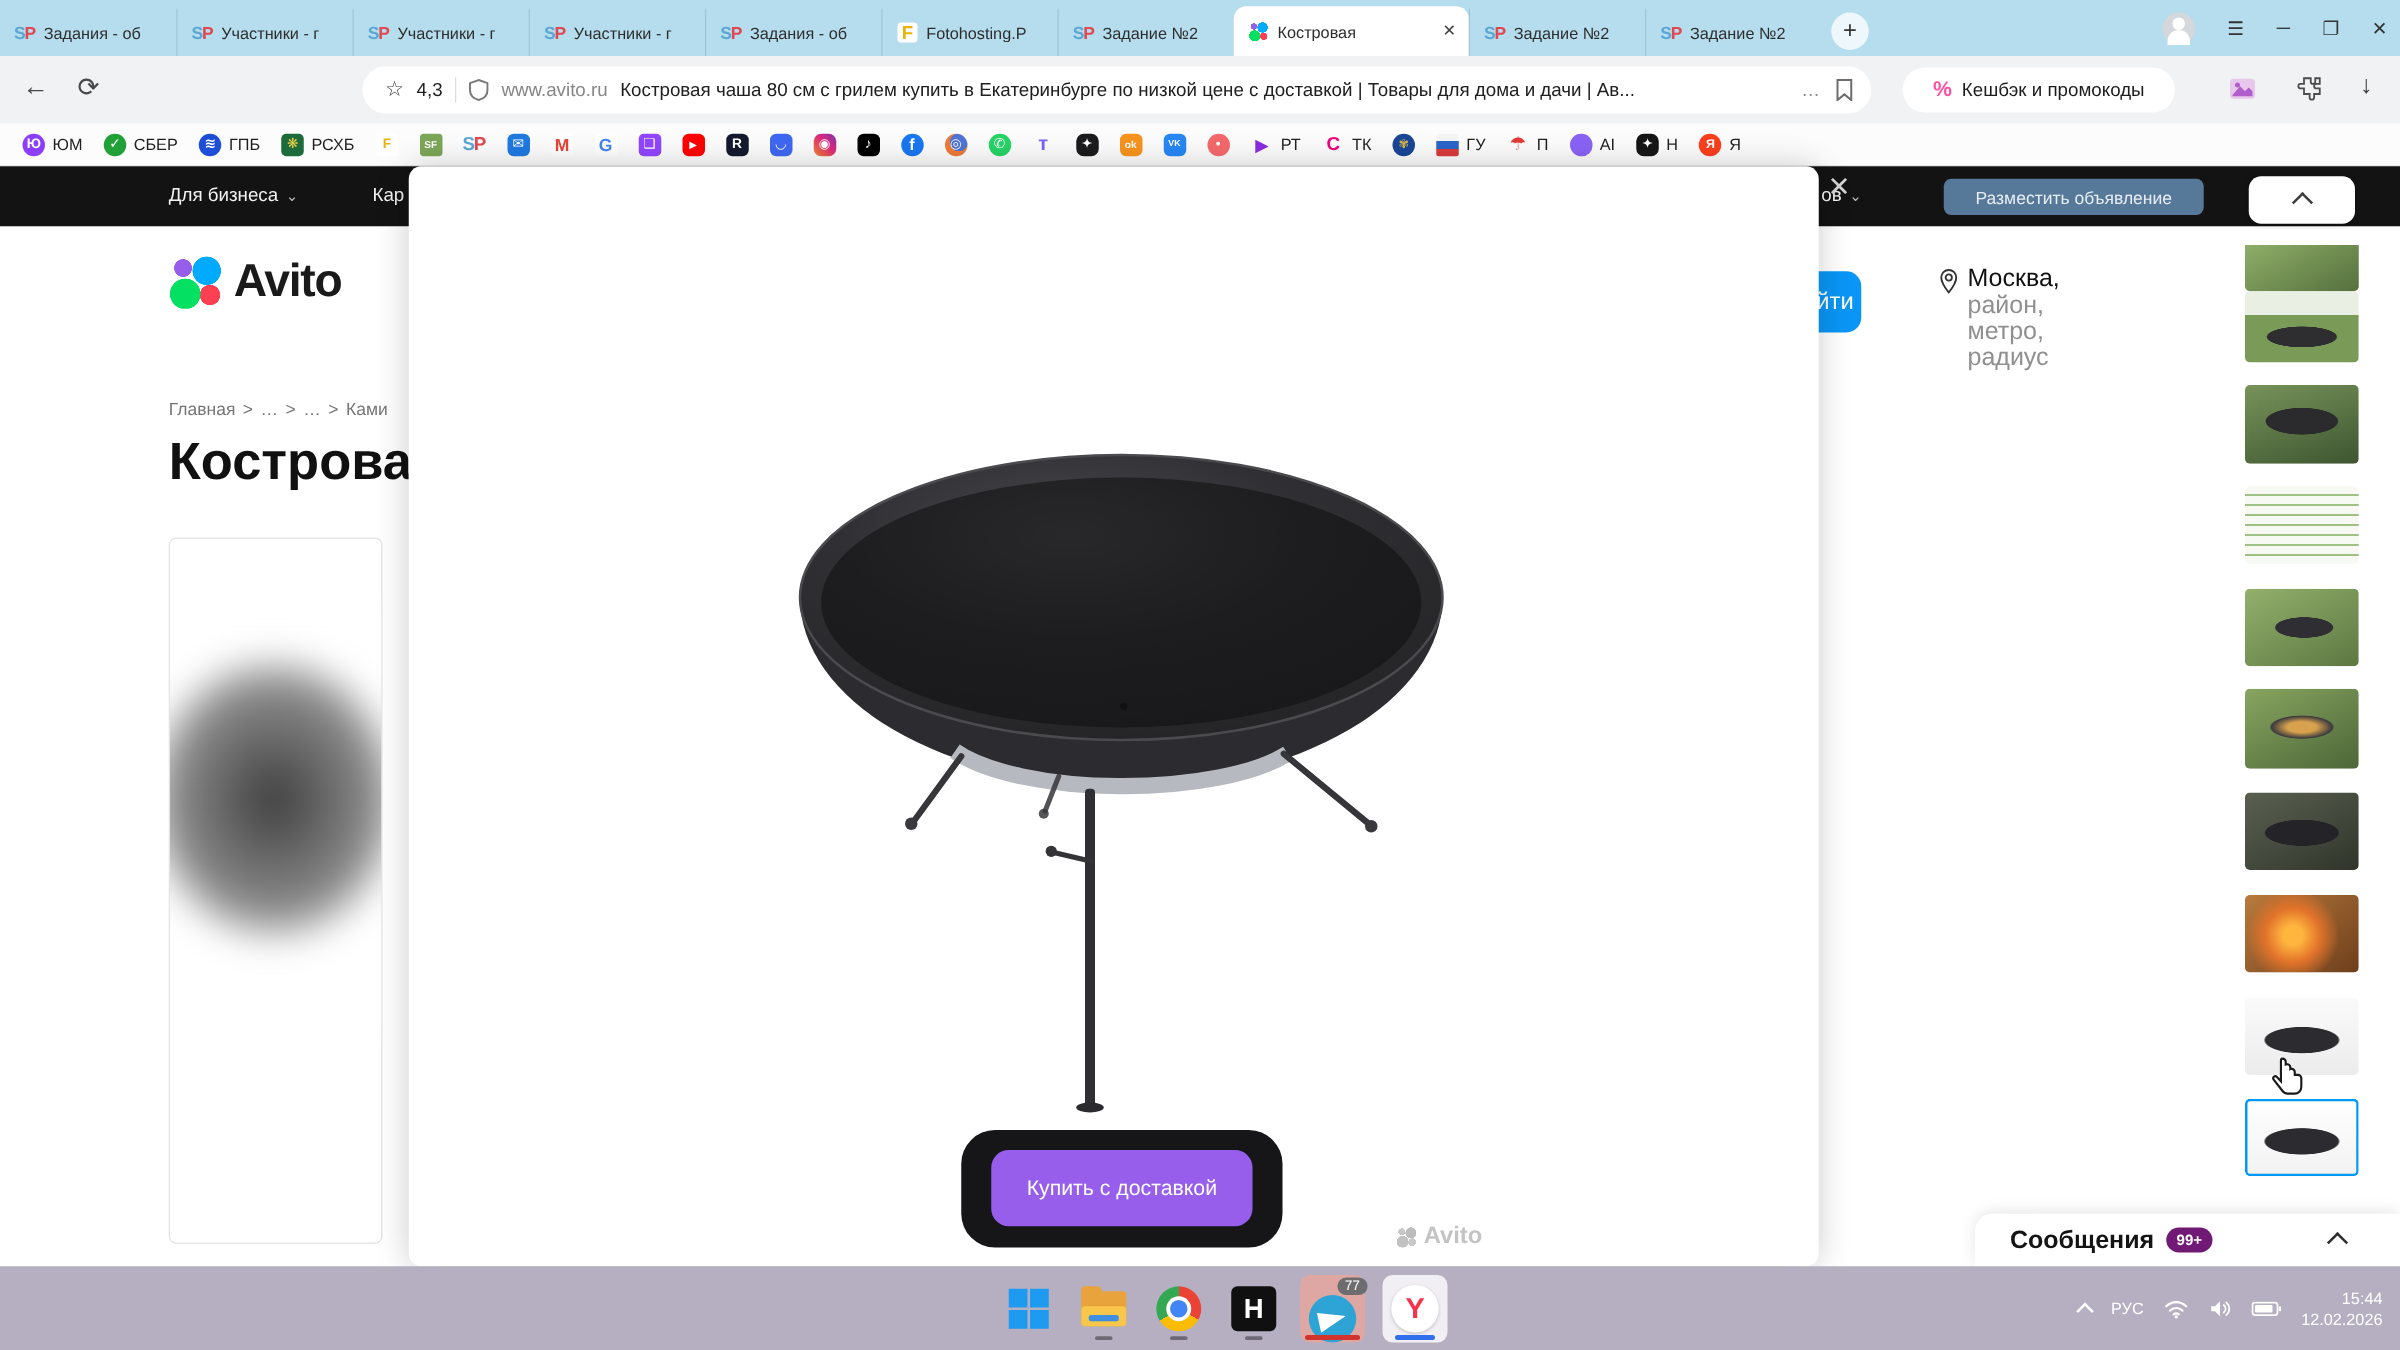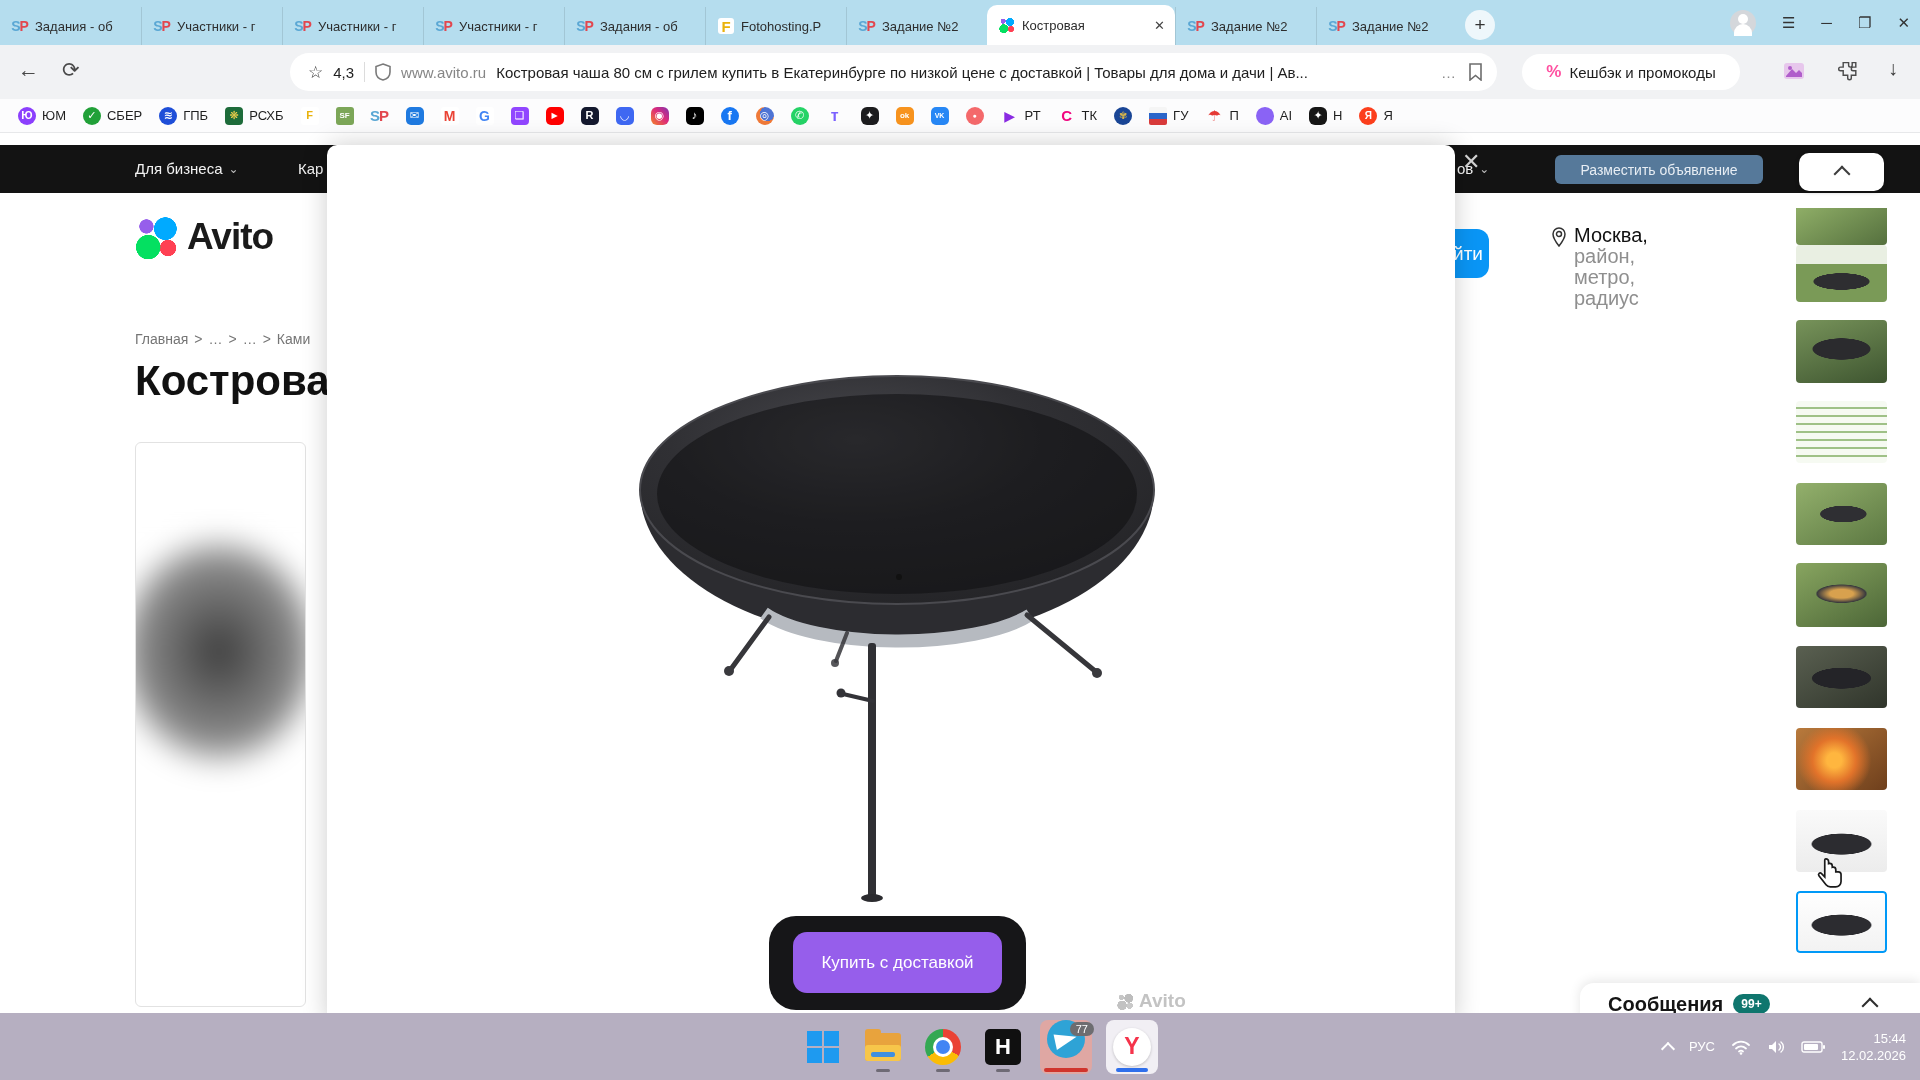--- a/index.html
+++ b/index.html
@@ -50,21 +50,21 @@
   .dl{font-size:20px;color:#3c3c3c;top:12px;}
   
   .bmbar{position:absolute;left:0;top:99px;width:1920px;height:34px;background:#fcfcfd;border-bottom:1px solid #e7e8ea;
     display:flex;align-items:center;gap:17px;padding:0 0 0 18px;box-sizing:border-box;}
   .bm{display:flex;align-items:center;gap:6px;white-space:nowrap;}
   .bmi{width:18px;height:18px;display:flex;align-items:center;justify-content:center;font-size:11px;font-weight:bold;line-height:1;}
   .bml{font-size:13px;color:#1f1f1f;}
   .bmi.sp .s{color:#5aa7d4;font-size:15px;font-weight:bold;}
   .bmi.sp .p{color:#e2474f;font-size:15px;font-weight:bold;margin-left:-1px;}
   
-  .page{position:absolute;left:0;top:133px;width:1699px;height:880px;background:#fff;margin-top:12px;}
+  .page{position:absolute;left:0;top:133px;width:1699px;height:880px;background:#fff;}
   .sitenav{position:absolute;left:0;top:0;width:1920px;height:48px;background:#131313;color:#fff;font-size:15px;}
   .sitenav .itm{position:absolute;top:15px;display:flex;gap:6px;align-items:center;color:#f2f2f2;}
   .carat{font-size:12px;color:#bdbdbd;}
   .postbtn{position:absolute;left:1555px;top:10px;width:208px;height:29px;background:#56799a;border-radius:6px;color:#e8eef4;
     font-size:14px;display:flex;align-items:center;justify-content:center;}
   .collapse-pill{position:absolute;left:1799px;top:8px;width:85px;height:38px;background:#fff;border-radius:10px;
     box-shadow:0 1px 4px rgba(0,0,0,.25);display:flex;align-items:center;justify-content:center;}
   .chev{width:10px;height:10px;border-left:2.5px solid #3d3d3d;border-top:2.5px solid #3d3d3d;transform:rotate(45deg);margin-top:4px;}
   .lbx-close{position:absolute;left:1462px;top:4px;font-size:22px;color:#d4d4d4;}
   .logo{position:absolute;left:135px;top:70px;display:flex;align-items:center;gap:8px;}
@@ -105,40 +105,40 @@
   .th7{top:501px;height:62px;background:radial-gradient(ellipse 58% 30% at 50% 52%,#242428 55%,transparent 57%),linear-gradient(150deg,#5a6051,#30352b);}
   .th8{top:583px;height:62px;background:radial-gradient(circle at 42% 52%,#ffb63f 12%,#e2732a 35%,transparent 60%),linear-gradient(140deg,#b97a3c,#6e3f1c);}
   .th9{top:665px;height:62px;background:radial-gradient(ellipse 58% 30% at 50% 55%,#2c2c30 55%,transparent 58%),linear-gradient(#fafafa,#ececec);}
   .th10{top:746px;height:62px;background:radial-gradient(ellipse 58% 30% at 50% 55%,#2c2c30 55%,transparent 58%),linear-gradient(#ffffff,#f2f2f2);}
   .th.sel{box-shadow:inset 0 0 0 2px #0099f7;}
   .cursor{position:absolute;left:1812px;top:712px;width:34px;height:40px;}
   
   .msgs{position:absolute;left:1580px;top:838px;width:340px;height:42px;background:#fff;border-radius:14px 0 0 0;
     box-shadow:0 -2px 12px rgba(0,0,0,.10);display:flex;align-items:center;padding:0 44px 0 28px;box-sizing:border-box;gap:10px;text-align:right;}
   .msgs .lbl{font-size:20px;font-weight:bold;color:#141414;}
-  .badge{background:#0f766e;color:#fff;font-size:12px;font-weight:bold;border-radius:11px;padding:3px 8px;}
+  .badge{background:#701a75;color:#fff;font-size:12px;font-weight:bold;border-radius:11px;padding:3px 8px;}
   .msgs .chev{margin-left:auto;border-color:#2d2d2d;}
   
   .taskbar{position:absolute;left:0;top:1013px;width:1920px;height:67px;background:#b6afc1;}
   .tgroup{position:absolute;left:800px;top:0;height:67px;display:flex;align-items:center;gap:14px;}
   .tk{position:relative;width:46px;height:54px;display:flex;align-items:center;justify-content:center;}
   .dash{position:absolute;bottom:2px;left:50%;transform:translateX(-50%);width:14px;height:3px;border-radius:2px;background:#6e6a75;}
   .winlogo{width:32px;height:32px;display:grid;grid-template-columns:15px 15px;grid-template-rows:15px 15px;gap:2px;}
   .winlogo i{background:#1e9af0;}
   .folder{position:relative;width:36px;height:28px;}
   .folder .bk{position:absolute;left:0;top:0;width:36px;height:28px;background:#e8a33d;border-radius:3px;}
   .folder .bk::before{content:"";position:absolute;left:0;top:-4px;width:16px;height:8px;background:#e8a33d;border-radius:3px 3px 0 0;}
   .folder .fr{position:absolute;left:0;bottom:0;width:36px;height:16px;background:#f7c64a;border-radius:3px;}
   .folder .strip{position:absolute;left:6px;bottom:4px;width:24px;height:5px;background:#3f8fe0;border-radius:2px;}
   .chrome{width:36px;height:36px;border-radius:50%;background:conic-gradient(#ea4335 0 33%,#fbbc05 33% 66%,#34a853 66% 100%);position:relative;}
   .chrome::before{content:"";position:absolute;left:8px;top:8px;width:20px;height:20px;border-radius:50%;background:#fff;}
   .chrome::after{content:"";position:absolute;left:11px;top:11px;width:14px;height:14px;border-radius:50%;background:#4285f4;}
   .htile{width:36px;height:36px;background:#101010;border-radius:5px;color:#fff;font-weight:bold;font-size:22px;
     display:flex;align-items:center;justify-content:center;}
-  .tgwrap{width:52px;height:54px;background:#dfa7a3;border-radius:8px;display:flex;align-items:flex-start;justify-content:center;position:relative;}
+  .tgwrap{width:52px;height:54px;background:#dfa7a3;border-radius:8px;display:flex;align-items:flex-end;justify-content:center;position:relative;}
   .tg{width:38px;height:38px;border-radius:50%;background:#2ea3d6;position:relative;}
   .tg::before{content:"";position:absolute;left:8px;top:12px;width:0;height:0;border-left:22px solid #fff;
     border-top:7px solid transparent;border-bottom:9px solid transparent;transform:rotate(-12deg);}
   .tgbadge{position:absolute;right:-2px;top:2px;background:#6d6d70;color:#fff;font-size:11px;border-radius:9px;padding:1px 6px;}
   .tgline{position:absolute;bottom:2px;left:4px;width:44px;height:4px;border-radius:2px;background:#d0342c;}
   .yawrap{width:52px;height:54px;background:#f1eff4;border-radius:8px;display:flex;align-items:center;justify-content:center;position:relative;}
   .ya{width:38px;height:38px;border-radius:50%;background:#fff;display:flex;align-items:center;justify-content:center;
     font-size:23px;font-weight:bold;color:#f5334b;box-shadow:0 1px 3px rgba(0,0,0,.2);}
   .yaline{position:absolute;bottom:2px;left:10px;width:32px;height:4px;border-radius:2px;background:#2f6feb;}
   .tray{position:absolute;right:0;top:0;height:67px;display:flex;align-items:center;gap:16px;padding-right:14px;color:#fff;}

